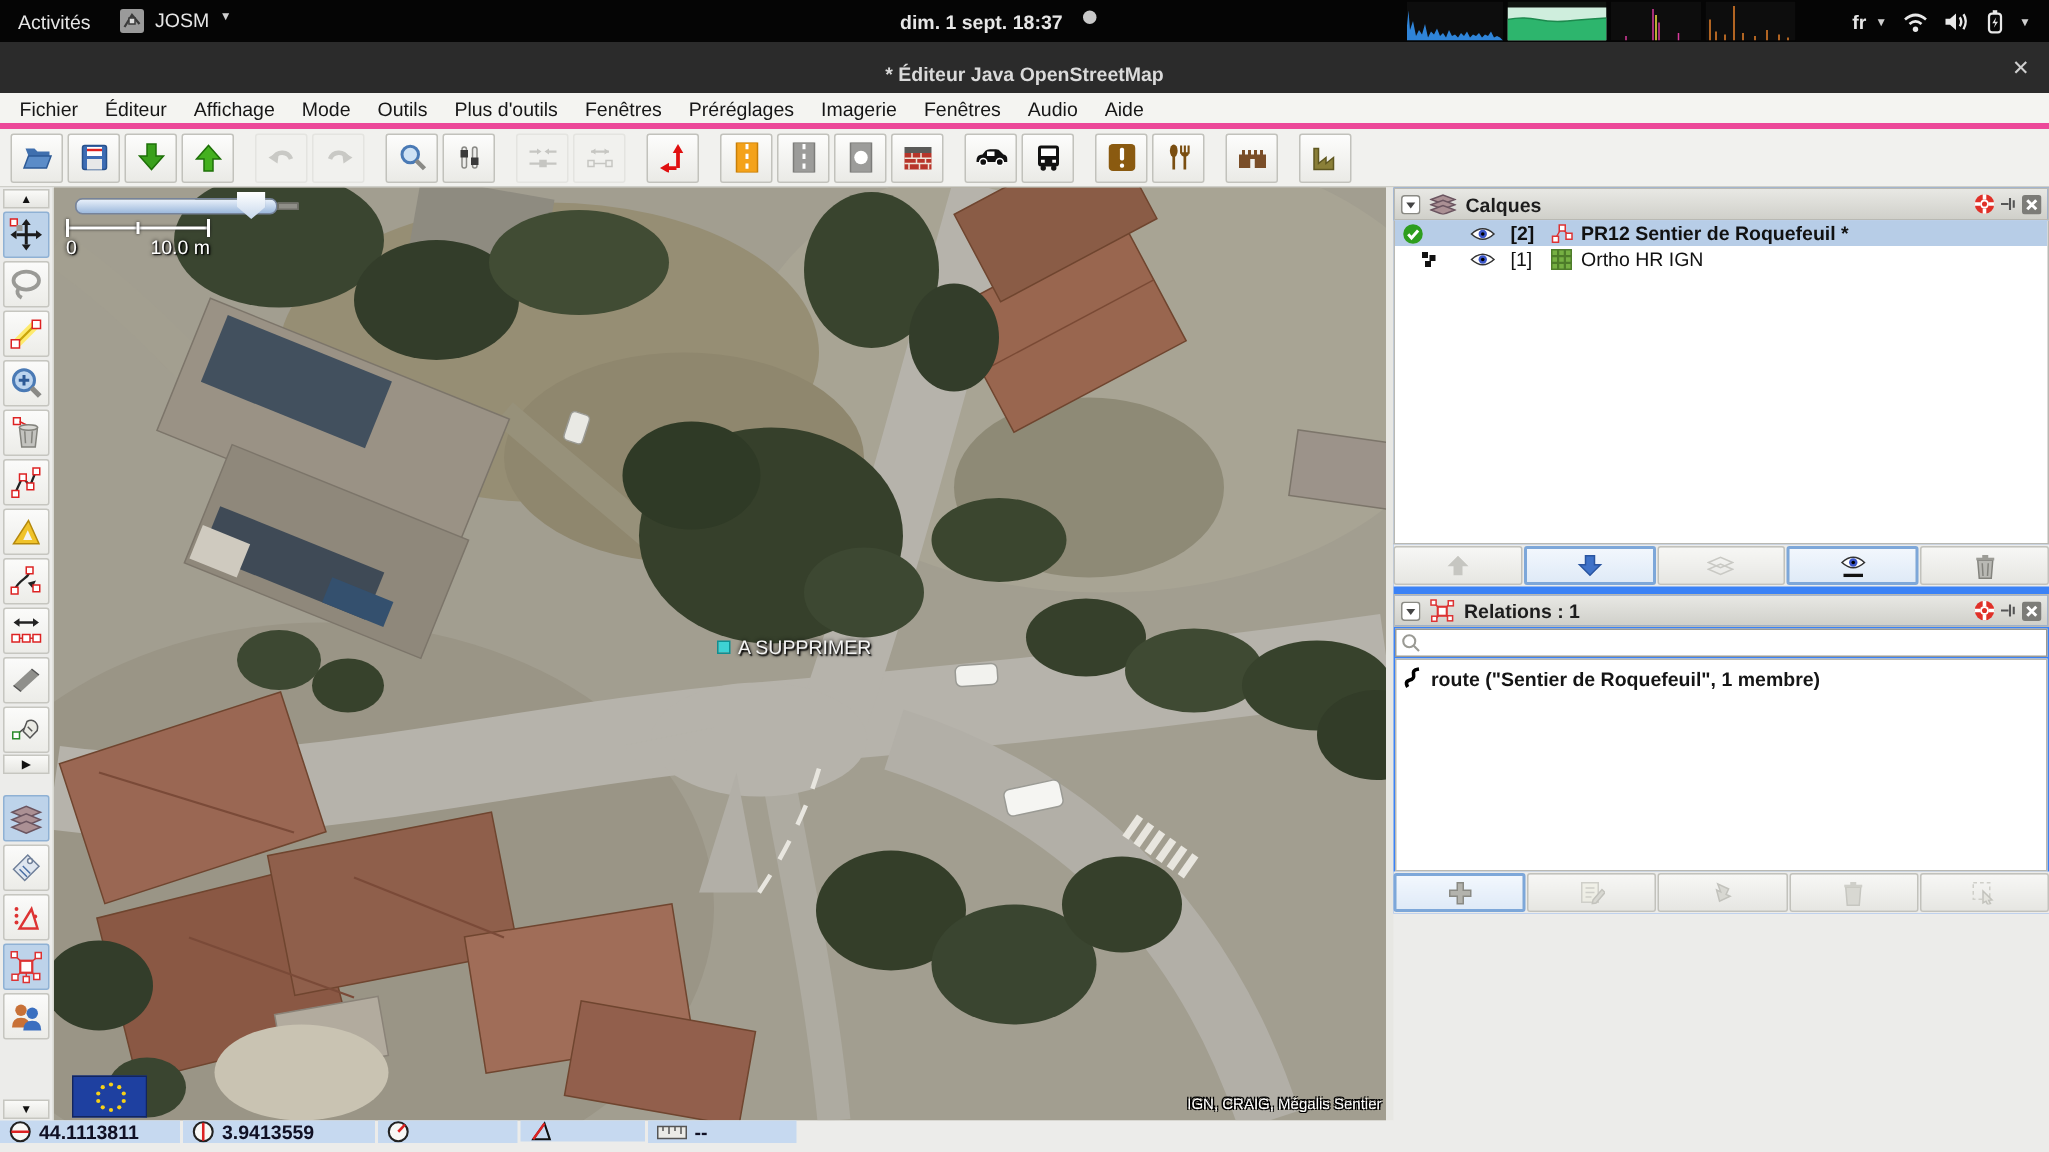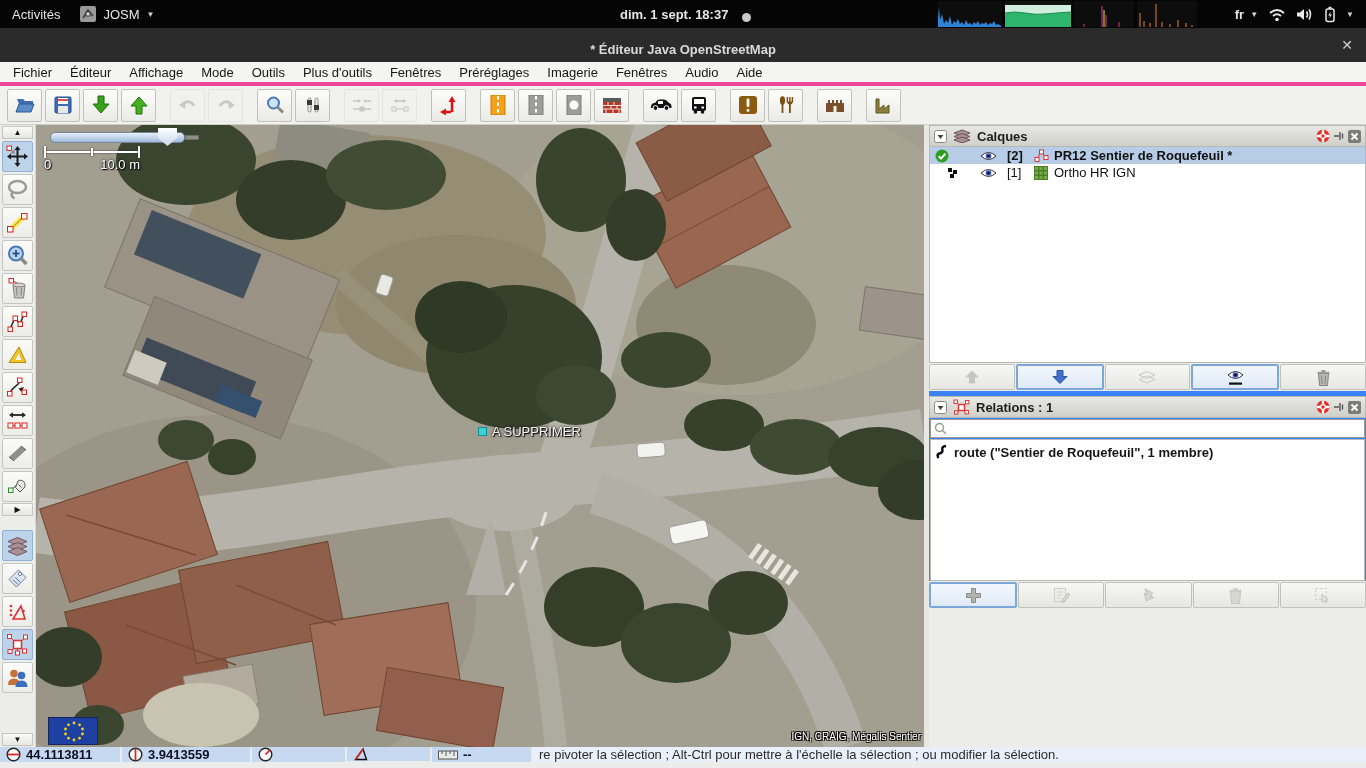--- a/index.html
+++ b/index.html
@@ -2,23 +2,23 @@
 <html><head>
 <meta charset="utf-8">
 <style>
   *{box-sizing:border-box;margin:0;padding:0}
   body{font-family:"Liberation Sans",sans-serif;background:#333}
   #screen{position:relative;width:1366px;height:768px;background:#ececea;overflow:hidden}
 
   
   .topbar{position:absolute;top:0;left:0;right:0;height:28px;background:#050505;color:#e6e6e6;font-size:13px;display:flex;align-items:center}
   .topbar-left{display:flex;align-items:center;gap:20px;padding-left:12px}
-  .appmenu{display:flex;align-items:center;gap:7px}
+  .appmenu{display:flex;align-items:flex-start;gap:7px}
   .chev{font-size:8px;color:#cfcfcf}
-  .clock{position:absolute;left:620px;display:flex;align-items:flex-end;gap:14px;font-weight:bold}
+  .clock{position:absolute;left:600px;display:flex;align-items:flex-start;gap:14px;font-weight:bold}
   .rec-dot{width:9px;height:9px;border-radius:50%;background:#c9c9c9;display:inline-block}
   .topbar-right{margin-left:auto;display:flex;align-items:center;gap:10px;padding-right:12px}
   .monitors{display:flex;gap:3px;margin-right:28px}
   .kbd{display:flex;align-items:center;gap:6px;font-weight:bold}
 
   
   .titlebar{position:absolute;top:28px;left:0;right:0;height:42px;background:#2b2b2b;color:#dadada;font-size:13px;display:flex;align-items:center;justify-content:center;font-weight:bold}
   .win-close{position:absolute;right:13px;top:0;height:34px;display:flex;align-items:center;color:#cfcfcf;font-weight:normal;font-size:14px}
 
   .menubar{position:absolute;top:62px;left:0;right:0;height:24px;background:#f4f4f1;border-bottom:4px solid #ec4899;display:flex;align-items:center;padding-left:4px;font-size:13px;color:#161616}
@@ -886,16 +886,15 @@
           <path d="M2.5 12.5 10 2" stroke="#d22" stroke-width="1.6"></path>
         </svg>
     </div>
     <div class="seg" style="width:99px">
       <svg width="20" height="10">
           <rect x="0.5" y="1" width="19" height="8" fill="#ebebe7" stroke="#555"></rect>
           <path d="M4 1v3 M8 1v5 M12 1v3 M16 1v5" stroke="#555"></path>
         </svg>
       <span>--</span>
     </div>
-    <div class="seg-help">re pivoter la sélection ; Alt-Ctrl pour mettre à l'échelle la sélection ; ou modifier la sélection.</div>
   </div>
 
 </div>
 
 </body></html>

